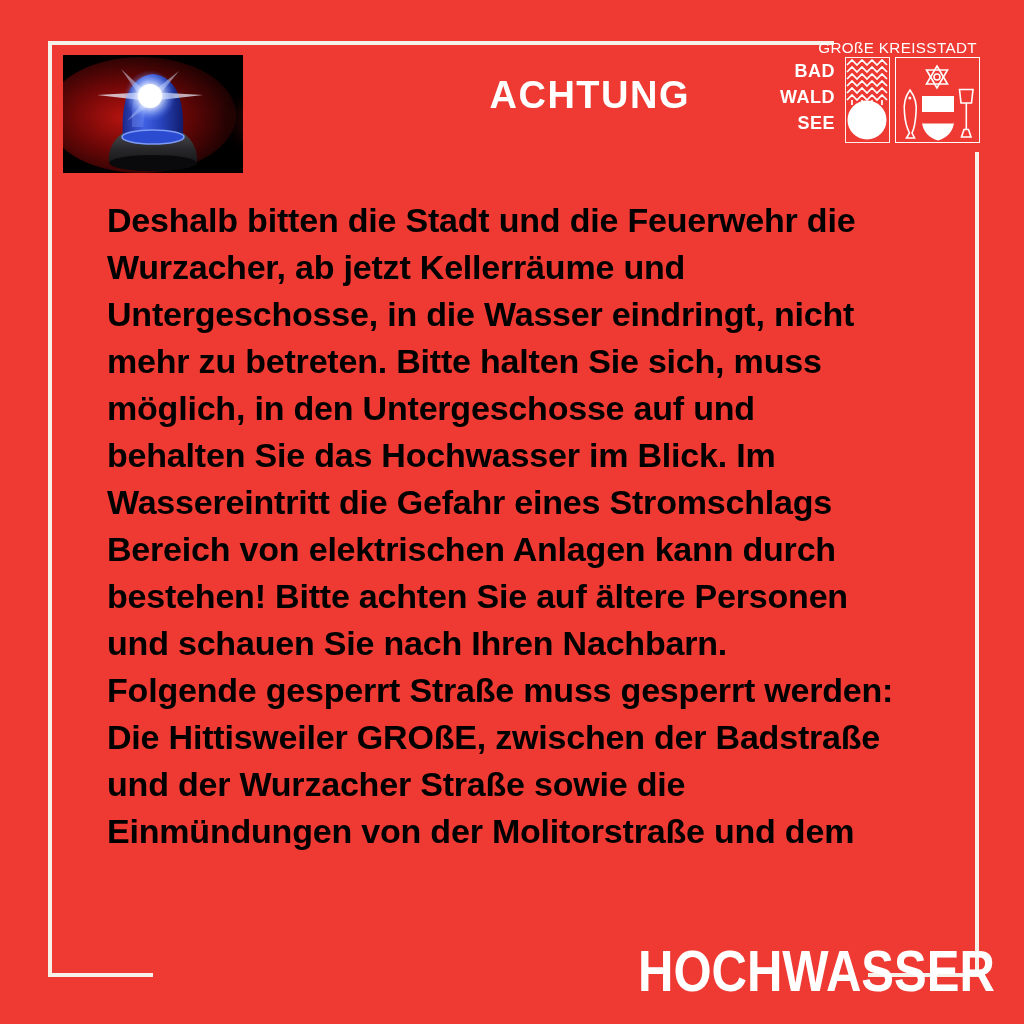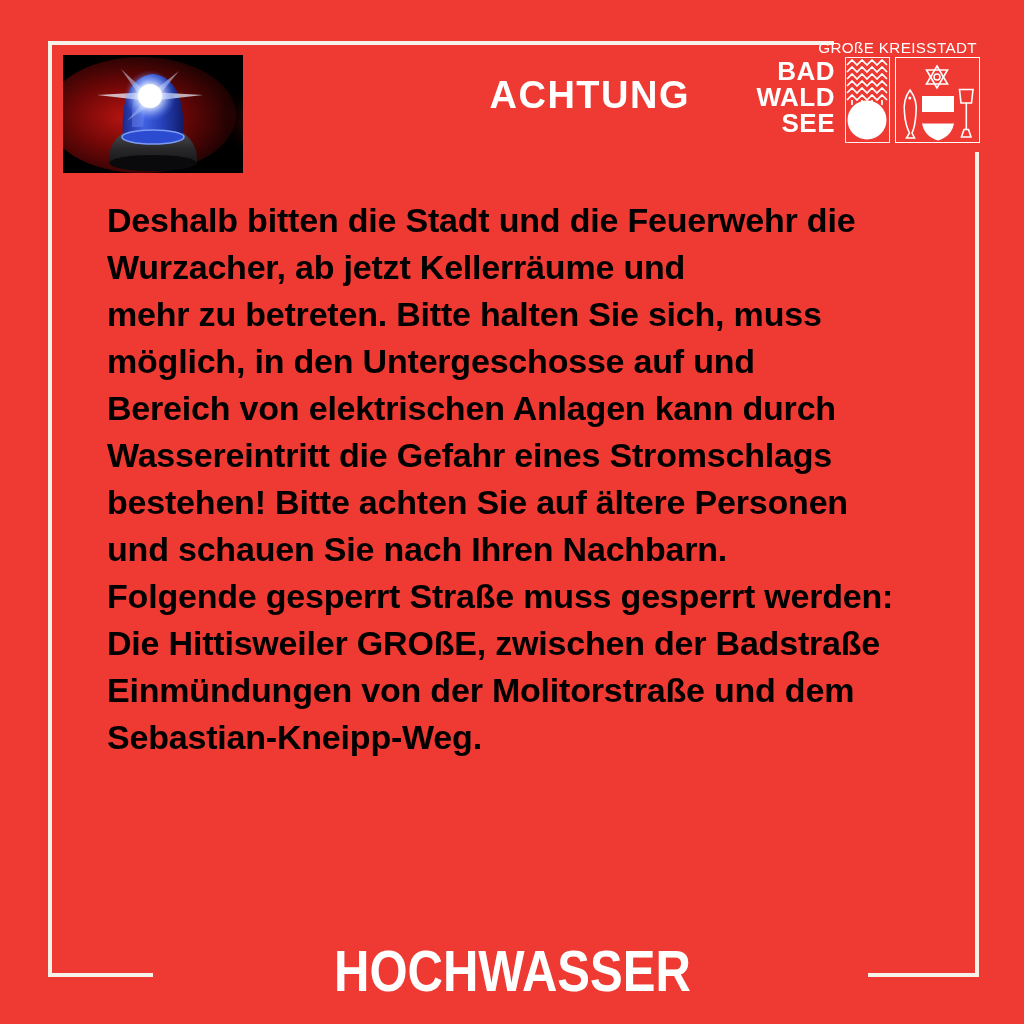--- a/index.html
+++ b/index.html
@@ -22,33 +22,33 @@
   .beacon svg{display:block;}
 
   
   .achtung{
     position:absolute;left:290px;top:74px;width:400px;
     text-align:right;color:#ffffff;font-weight:700;
     font-size:38px;letter-spacing:1.5px;
   }
   .hochwasser{
     position:absolute;left:0;top:938px;width:1024px;
-    text-align:center;color:#FFFFFF;font-weight:700;font-size:57px;
+    text-align:right;color:#FFFFFF;font-weight:700;font-size:57px;
   }
   .hochwasser span{display:inline-block;transform:scaleX(0.86);transform-origin:50% 50%;letter-spacing:0px;}
 
   
   .logo-tagline{
     position:absolute;right:47px;top:39px;
     color:#FFFFFF;font-size:15.5px;font-weight:400;letter-spacing:0.4px;
     transform:scaleX(0.98);transform-origin:100% 0;white-space:nowrap;
   }
   .logo-name{
     position:absolute;right:189px;top:58px;
-    color:#FFFFFF;font-size:26px;font-weight:700;line-height:26px;
+    color:#FFFFFF;font-size:18px;font-weight:700;line-height:26px;
     text-align:right;letter-spacing:0.5px;
   }
   .logo-sq{position:absolute;box-sizing:border-box;}
   .logo-sq svg{display:block;}
   .sq-forest{left:845px;top:57px;width:45px;height:86px;border:1.2px solid rgba(255,255,255,0.92);}
   .sq-arms{left:895px;top:57px;width:85px;height:86px;border:1.5px solid #FFFFFF;}
 
   
   .body-text{
     position:absolute;left:107px;top:197px;width:840px;
@@ -160,29 +160,31 @@
       </g>
       <circle cx="13.8" cy="40" r="1.5" fill="#FFFFFF"></circle>
       <path d="M26,38 L58,38 L58,63 C58,74 50,80 42,82.5 C34,80 26,74 26,63 Z" fill="#FFFFFF"></path>
       <rect x="24" y="54" width="36" height="11.5" fill="#EE3A33" clip-path="url(#shieldclip)"></rect>
     </svg>
   </div>
 
   <div class="body-text">
     <div>Deshalb bitten die Stadt und die Feuerwehr die</div>
     <div>Wurzacher, ab jetzt Kellerräume und</div>
+    <div>Untergeschosse, in die Wasser eindringt, nicht</div>
     <div>mehr zu betreten. Bitte halten Sie sich, muss</div>
     <div>möglich, in den Untergeschosse auf und</div>
+    <div>behalten Sie das Hochwasser im Blick. Im</div>
+    <div>Wassereintritt die Gefahr eines Stromschlags</div>
     <div>Bereich von elektrischen Anlagen kann durch</div>
-    <div>Wassereintritt die Gefahr eines Stromschlags</div>
     <div>bestehen! Bitte achten Sie auf ältere Personen</div>
     <div>und schauen Sie nach Ihren Nachbarn.</div>
     <div>Folgende gesperrt Straße muss gesperrt werden:</div>
     <div>Die Hittisweiler GROßE, zwischen der Badstraße</div>
+    <div>und der Wurzacher Straße sowie die</div>
     <div>Einmündungen von der Molitorstraße und dem</div>
-    <div>Sebastian-Kneipp-Weg.</div>
   </div>
 
   <div class="hochwasser">
     <span>HOCHWASSER</span>
   </div>
 
 </div>
 
 </body></html>

